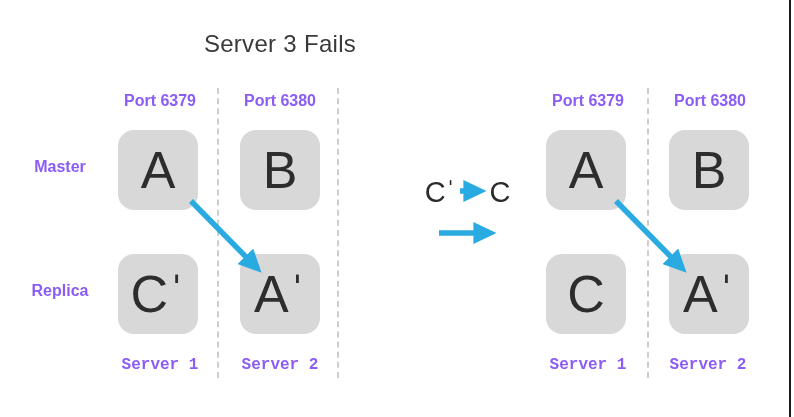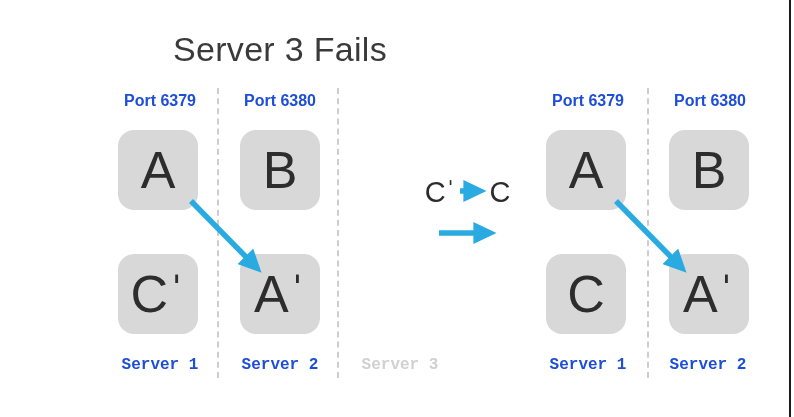--- a/index.html
+++ b/index.html
@@ -7,25 +7,25 @@
     position:relative;
     width:794px;height:417px;
     background:#ffffff;
     font-family:"Liberation Sans", sans-serif;
     overflow:hidden;
   }
   .abs{position:absolute;}
   .title{
     top:30px;left:150px;width:260px;
     text-align:center;
-    font-size:34px;font-weight:400;color:#3a3a3a;
+    font-size:24px;font-weight:400;color:#3a3a3a;
     letter-spacing:0.3px;
   }
   .port-label,.server-label,.row-label{
-    font-size:16px;font-weight:700;color:#1d4ed8;
+    font-size:16px;font-weight:700;color:#8b5cf6;
     text-align:center;height:18px;line-height:18px;
   }
   .port-label{top:92px;width:100px;}
   .server-label{top:356px;width:100px;font-family:Liberation Mono, monospace;}
   .server-label.muted{color:#d1d1d1;}
   .row-label{width:90px;left:15px;}
   .node-box{
     width:80px;height:80px;border-radius:16px;
     background:#d8d8d8;
     display:flex;align-items:center;justify-content:center;
@@ -45,35 +45,36 @@
   }
   svg.overlay{position:absolute;top:0;left:0;pointer-events:none;}
 </style>
 </head>
 <body>
 
 <div class="canvas">
 
   <div class="abs title">Server 3 Fails</div>
 
+  <div class="abs row-label" style="top:158px;">Master</div>
+  <div class="abs row-label" style="top:282px;">Replica</div>
 
   <div class="abs port-label" style="left:110px;">Port 6379</div>
   <div class="abs port-label" style="left:230px;">Port 6380</div>
 
   <div class="abs divider" style="left:217px;"></div>
   <div class="abs divider" style="left:337px;"></div>
 
   <div class="abs node-box" style="left:118px;top:130px;">A</div>
   <div class="abs node-box" style="left:240px;top:130px;">B</div>
   <div class="abs node-box" style="left:118px;top:254px;">Cˈ</div>
   <div class="abs node-box" style="left:240px;top:254px;">Aˈ</div>
 
   <div class="abs server-label" style="left:110px;">Server 1</div>
   <div class="abs server-label" style="left:230px;">Server 2</div>
-  <div class="abs server-label muted" style="left:350px;">Server 3</div>
 
   <div class="abs mid-letter" style="left:418px;width:44px;">Cˈ</div>
   <div class="abs mid-letter" style="left:484px;width:32px;">C</div>
 
   <div class="abs port-label" style="left:538px;">Port 6379</div>
   <div class="abs port-label" style="left:660px;">Port 6380</div>
 
   <div class="abs divider" style="left:647px;"></div>
 
   <div class="abs node-box" style="left:546px;top:130px;">A</div>

